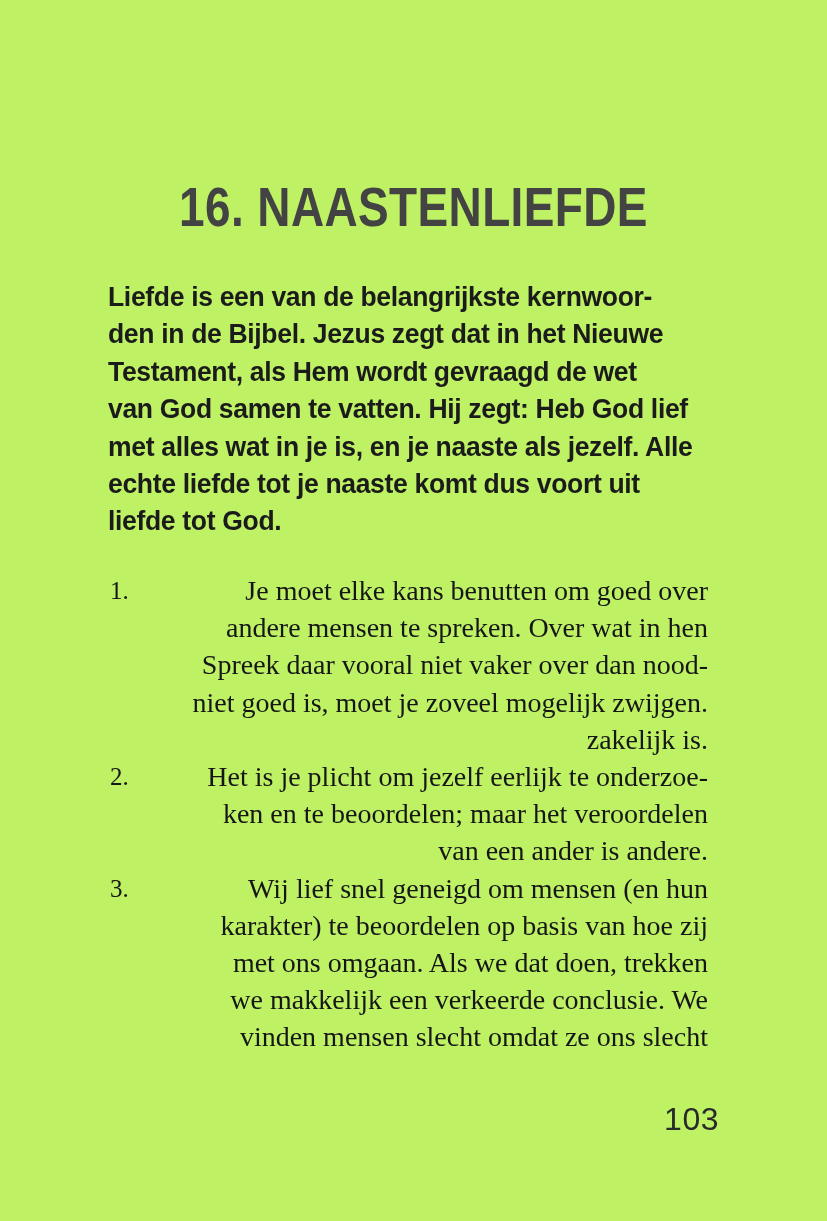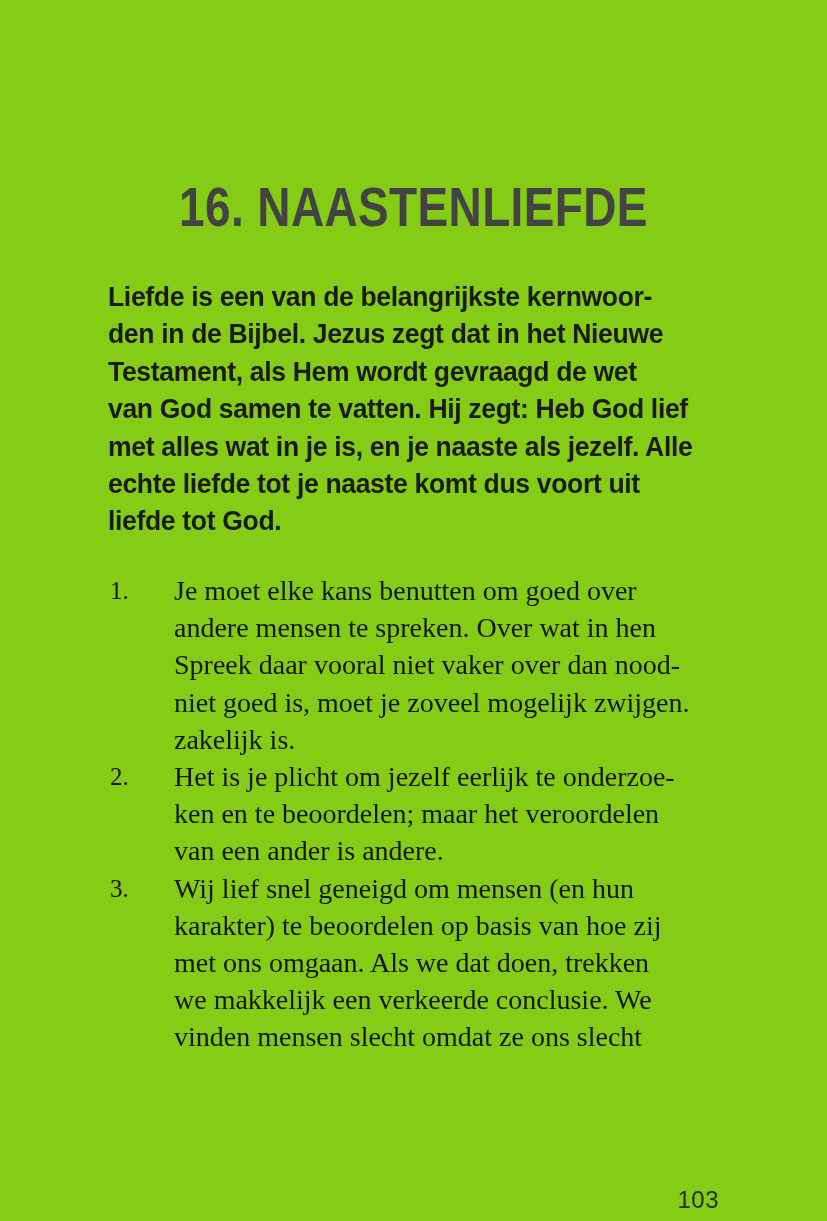--- a/index.html
+++ b/index.html
@@ -12,21 +12,21 @@
     height: 1221px;
     position: relative;
     overflow: hidden;
     font-family: "Liberation Serif", "DejaVu Serif", serif;
     -webkit-font-smoothing: antialiased;
   }
 
   .page {
     position: absolute;
     inset: 0;
-    background: #84cc16;
+    background: #bef264;
     padding-left: 43px;
   }
 
   
   .chapter-title {
     position: absolute;
     left: 0;
     right: 0;
     top: 140px;
     text-align: center;
@@ -75,30 +75,30 @@
   .list-num {
     flex: 0 0 64px;
     text-align: left;
     padding-left: 2px;
     font-size: 25px;
     line-height: 37.2px;
   }
   .list-body {
     flex: 1 1 auto;
   }
-  .list-body .ln { display: block; white-space: nowrap; }
+  .list-body .ln { display: block; white-space: nowrap; text-align: right; }
 
   
   .folio {
     position: absolute;
     right: 108px;
-    top: 1188px;
+    top: 1103px;
     font-family: "Liberation Sans", "DejaVu Sans", sans-serif;
     font-weight: 400;
-    font-size: 24px;
+    font-size: 32px;
     line-height: 1;
     color: #2a2a2a;
     letter-spacing: 0.5px;
   }
 </style>
 </head>
 <body>
 
 <div class="page">
 

